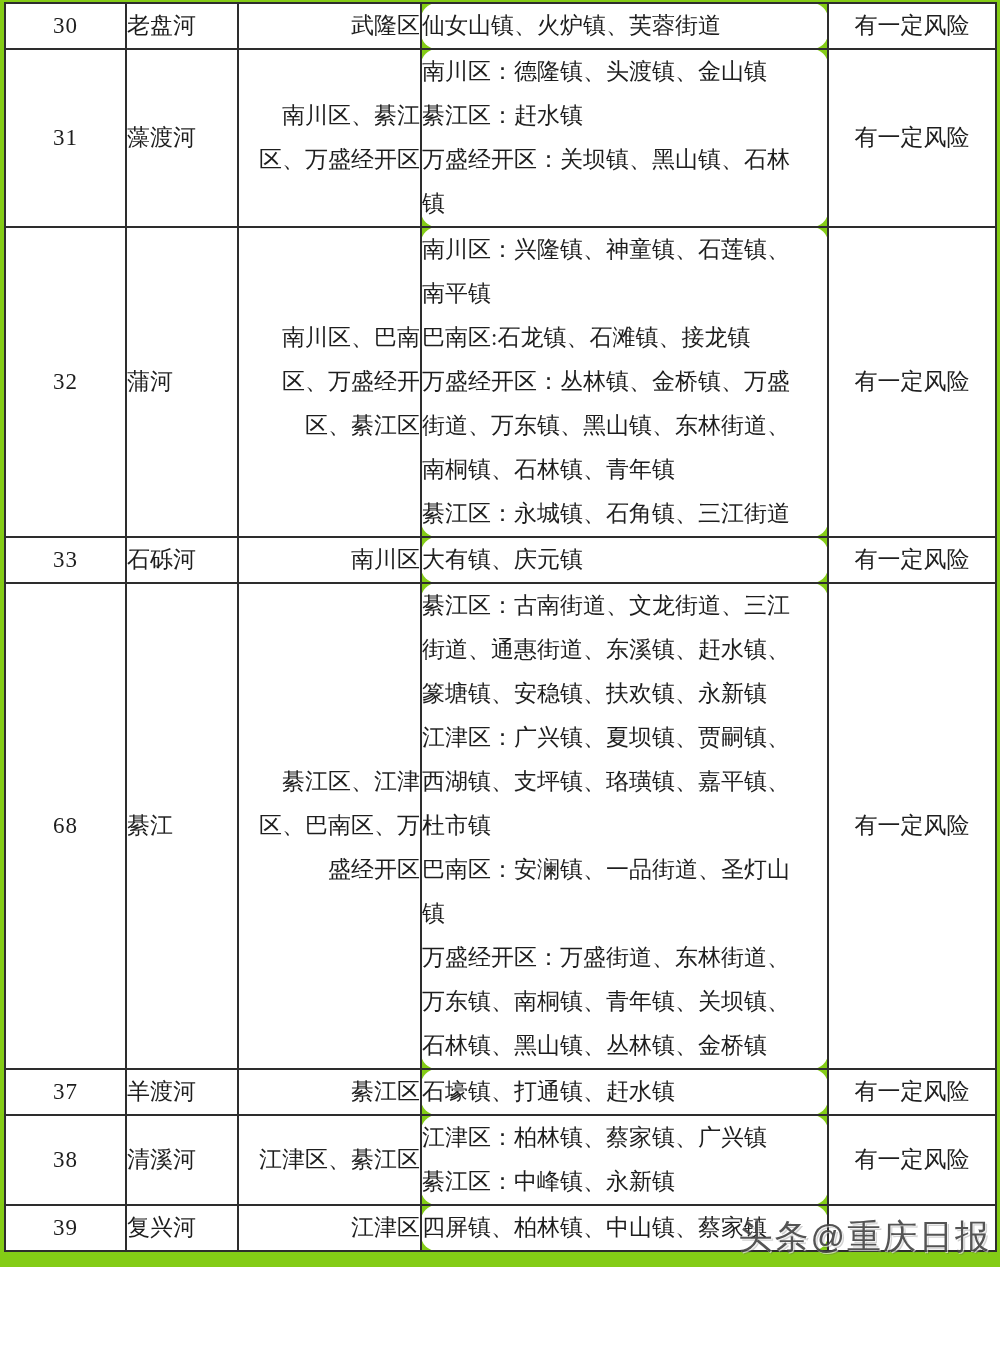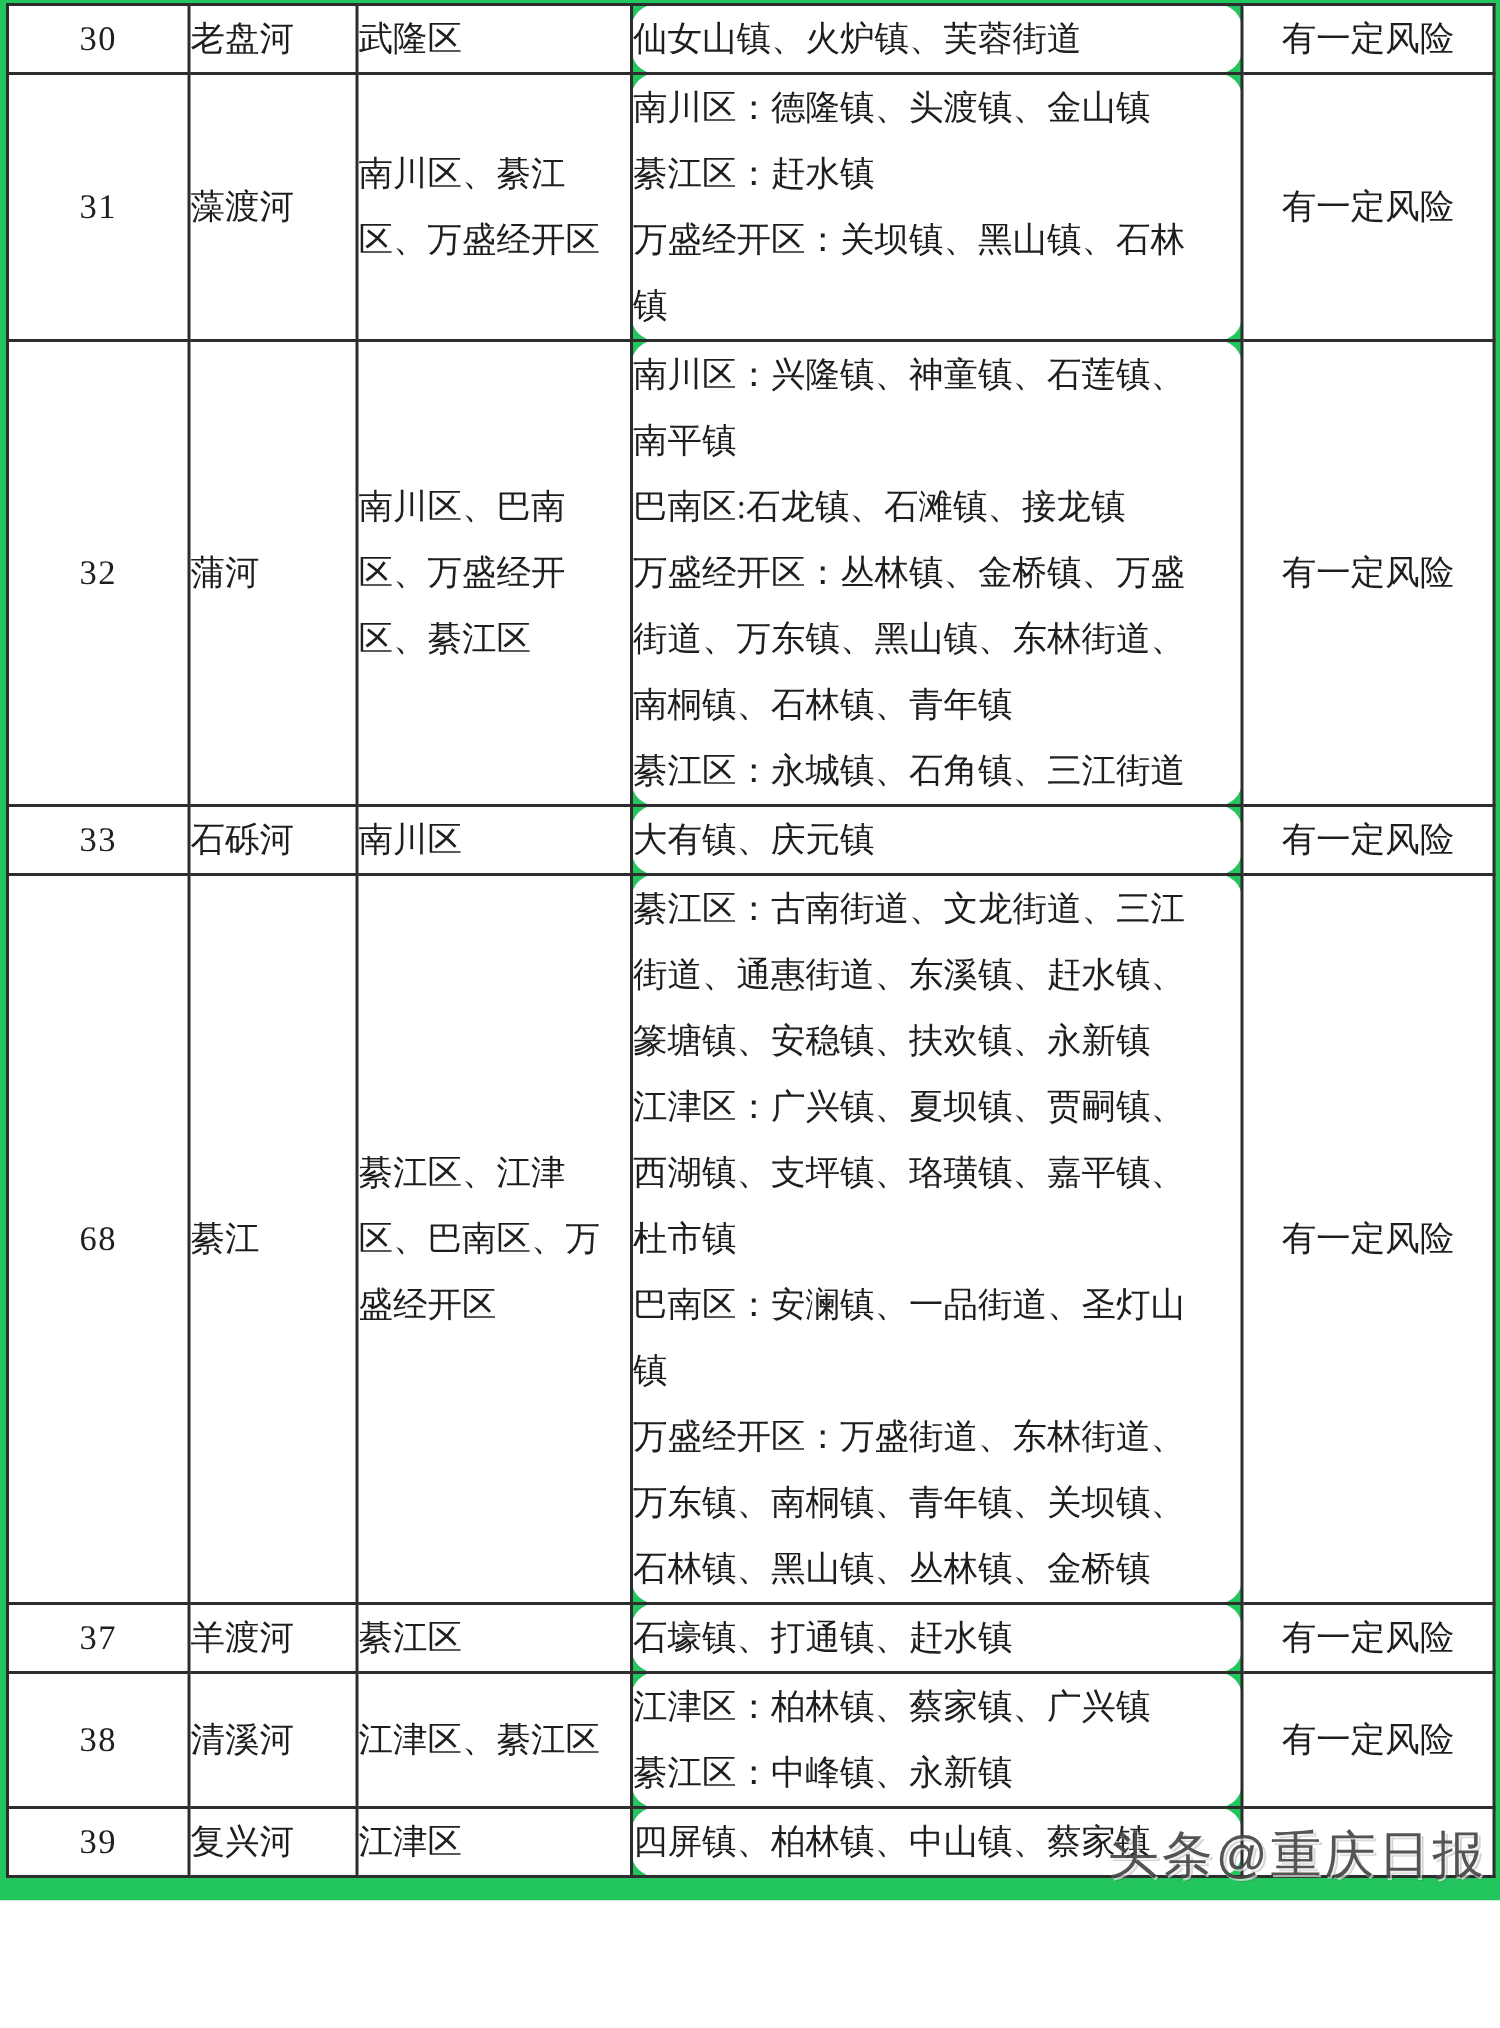--- a/index.html
+++ b/index.html
@@ -1,21 +1,21 @@
 <!DOCTYPE html>
 <html><head>
 <meta charset="utf-8">
 <style>
   * { box-sizing: border-box; }
   html, body { margin: 0; padding: 0; background: #ffffff; }
   .page {
     position: relative;
     width: 1000px;
     height: 1267px;
-    background: #22c55e;
+    background: #84cc16;
     overflow: hidden;
     font-family: "Liberation Serif", "DejaVu Serif", serif;
     color: #1e1e1e;
   }
   table.river-table {
     position: absolute;
     left: 4px;
     top: 2px;
     width: 991px;
     border-collapse: collapse;
@@ -28,21 +28,21 @@
     line-height: 44px;
     padding: 0;
     background: #ffffff;
   }
   td.c-no {
     text-align: center;
     font-size: 26px;
     letter-spacing: 1px;
   }
   td.c-river { text-align: left; }
-  td.c-district { text-align: left; }
+  td.c-district { text-align: right; }
   td.c-towns {
     text-align: left;
     padding: 0 8px 0 15px;
     border-radius: 16px;
   }
   td.c-risk { text-align: center; }
   .line {
     display: block;
     line-height: 44px;
     white-space: nowrap;

